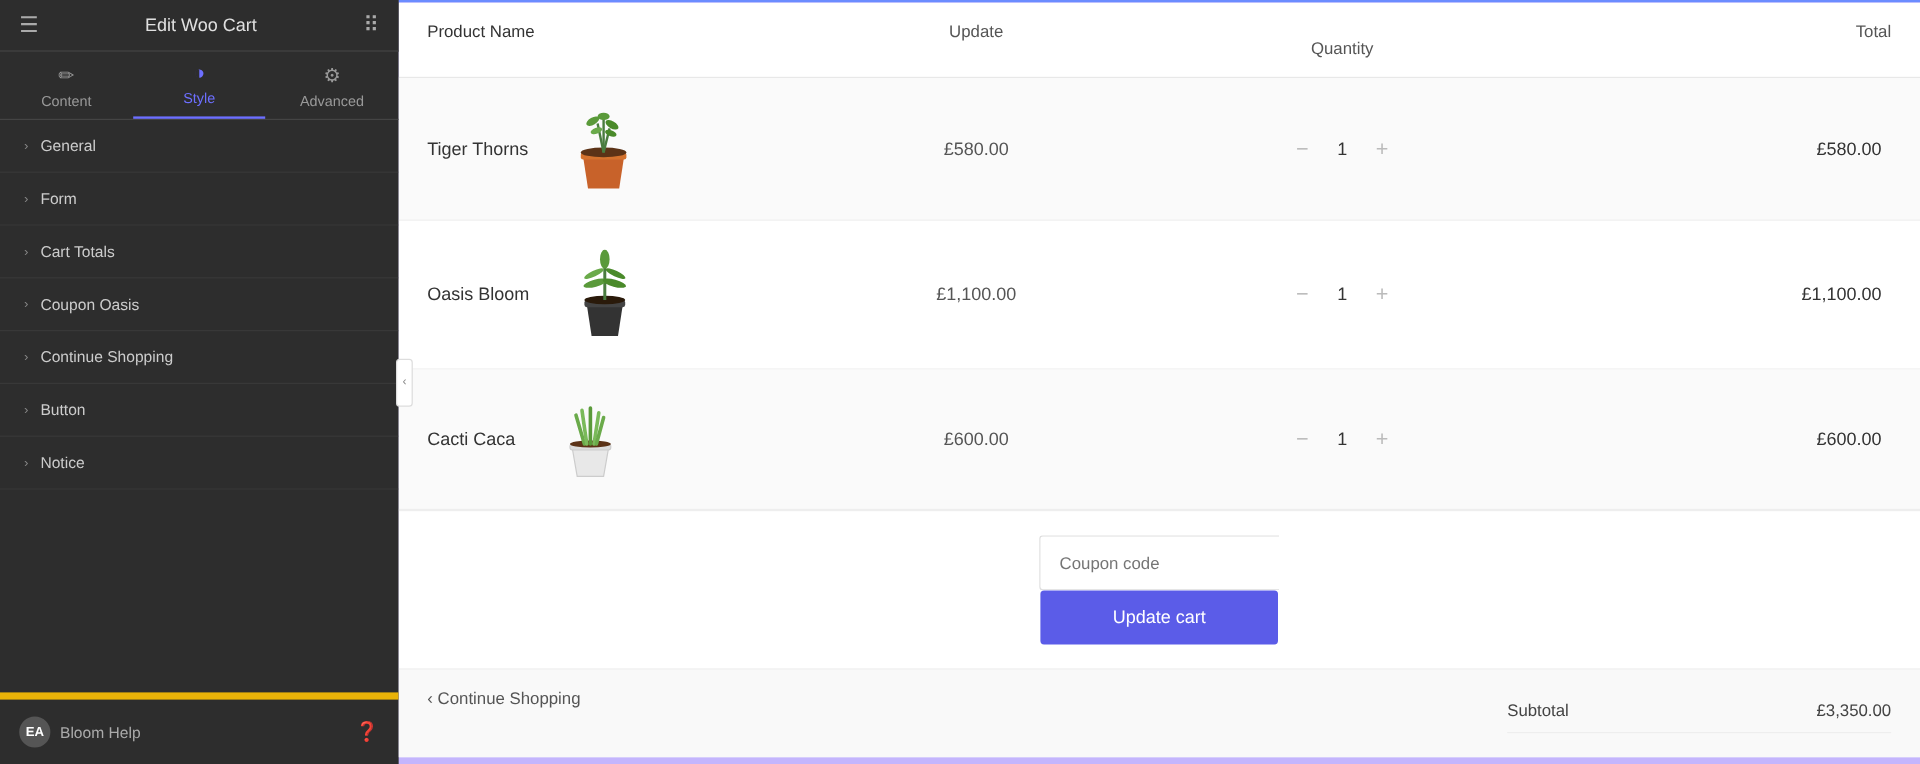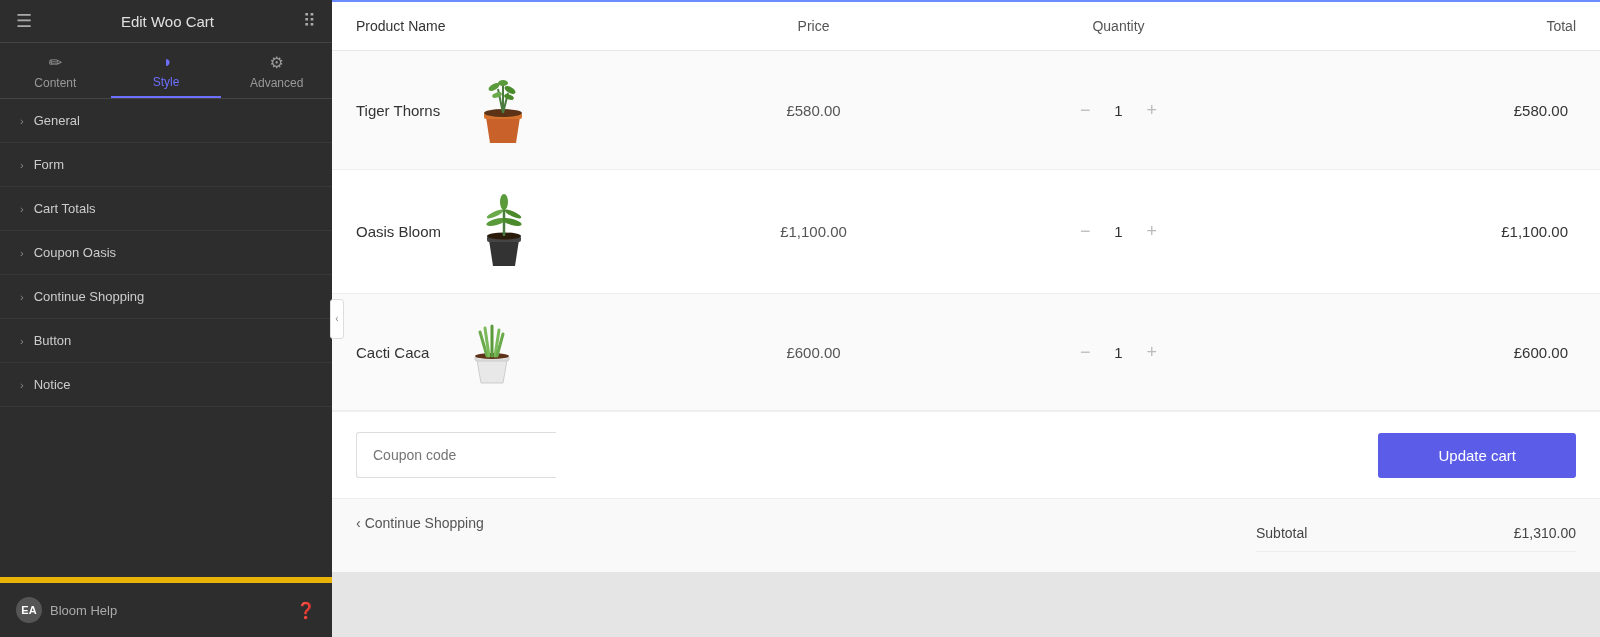--- a/index.html
+++ b/index.html
@@ -124,42 +124,42 @@
       justify-content: center;
       cursor: pointer;
       z-index: 10;
       color: #888;
       font-size: 10px;
     }
 
     
     .main-content {
       flex: 1;
-      background: #e5e5e5;
+      background: #c4b5fd;
       overflow-y: auto;
       border-top: 2px solid #6b8cff;
     }
 
     
     .cart-container {
       background: #fff;
       margin: 0;
       padding: 0;
     }
     .cart-header {
       display: grid;
       grid-template-columns: 1fr 1fr 1fr 1fr;
       padding: 16px 24px;
       border-bottom: 1px solid #e8e8e8;
       color: #555;
       font-size: 14px;
     }
     .cart-header-product { color: #333; font-weight: 400; }
     .cart-header-price { text-align: center; color: #555; }
-    .cart-header-quantity { text-align: center; color: #555; }
+    .cart-header-quantity { text-align: center; color: #555; margin-top: 14px; }
     .cart-header-total { text-align: right; color: #555; }
 
     .cart-row {
       display: grid;
       grid-template-columns: 1fr 1fr 1fr 1fr;
       align-items: center;
       padding: 24px 24px;
       border-bottom: 1px solid #eee;
       background: #fff;
     }
@@ -340,21 +340,21 @@
   </div>
 
   <div class="collapse-handle">‹</div>
 </div>
 
 <div class="main-content">
   <div class="cart-container">
 
     <div class="cart-header">
       <div class="cart-header-product">Product Name</div>
-      <div class="cart-header-price">Price</div>
+      <div class="cart-header-price">Update</div>
       <div class="cart-header-quantity">Quantity</div>
       <div class="cart-header-total">Total</div>
     </div>
 
     <div class="cart-row">
       <div class="product-cell">
         <span class="product-name">Tiger Thorns</span>
         <div class="product-image plant-pot-orange">
           <svg width="54" height="70" viewBox="0 0 54 70" xmlns="http://www.w3.org/2000/svg">
 
@@ -435,34 +435,34 @@
       </div>
       <div class="price-cell">£600.00</div>
       <div class="quantity-cell">
         <span class="qty-btn">−</span>
         <span class="qty-value">1</span>
         <span class="qty-btn">+</span>
       </div>
       <div class="total-cell">£600.00</div>
     </div>
 
-    <div style="display:flex; justify-content:space-between; align-items:center; padding: 20px 24px; background:#fff; border-top: 1px solid #eee;">
+    <div style="display:flex; justify-content:space-between; align-items:center; padding: 20px 24px; background:#fff; border-top: 1px solid #eee; flex-direction: column;">
       <div style="display:flex; align-items:stretch;">
         <input type="text" class="coupon-input" placeholder="Coupon code" style="">
       </div>
       <button class="update-cart-btn">Update cart</button>
     </div>
 
     <div style="display:flex; justify-content:space-between; align-items:flex-start; padding: 16px 24px 20px; background:#f9f9f9; border-top: 1px solid #eee;">
       <div class="continue-shopping">
         <span>‹ </span>
         <span>Continue Shopping</span>
       </div>
       <div style="min-width:320px;">
         <div class="subtotal-row">
           <span>Subtotal</span>
-          <span>£1,310.00</span>
+          <span>£3,350.00</span>
         </div>
       </div>
     </div>
 
   </div>
 </div>
 
 </body></html>

